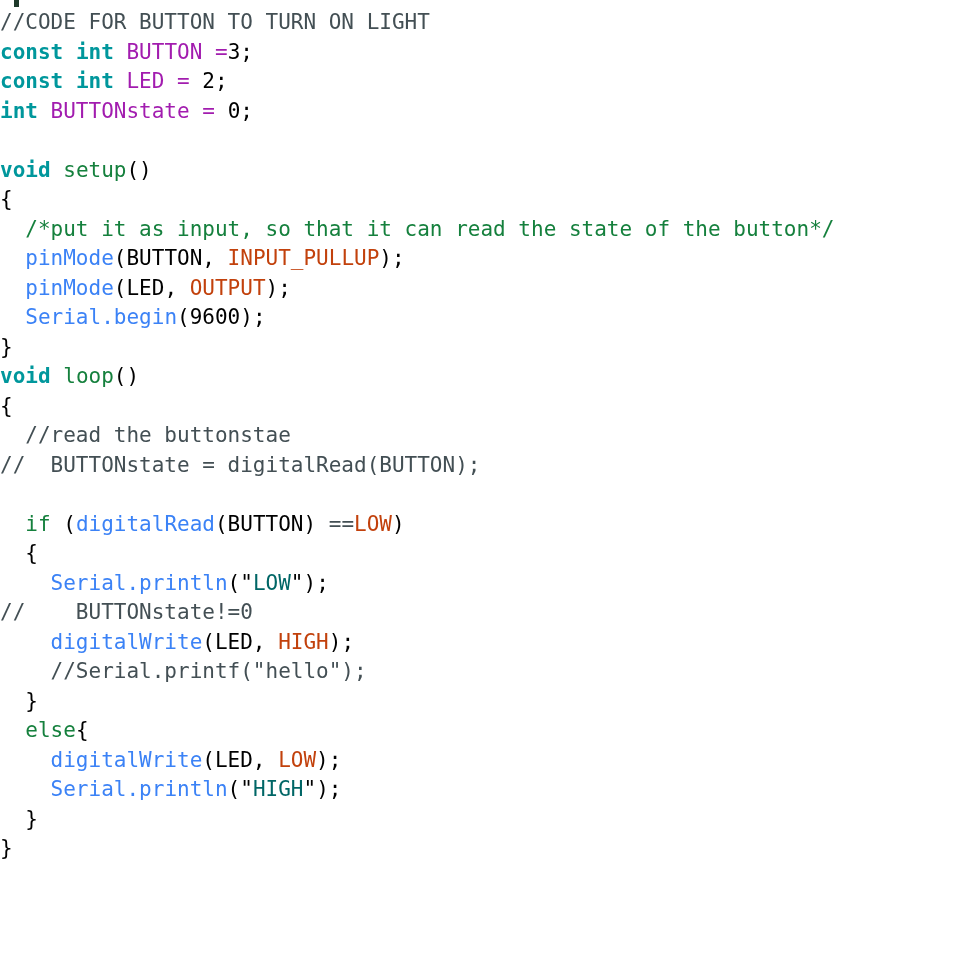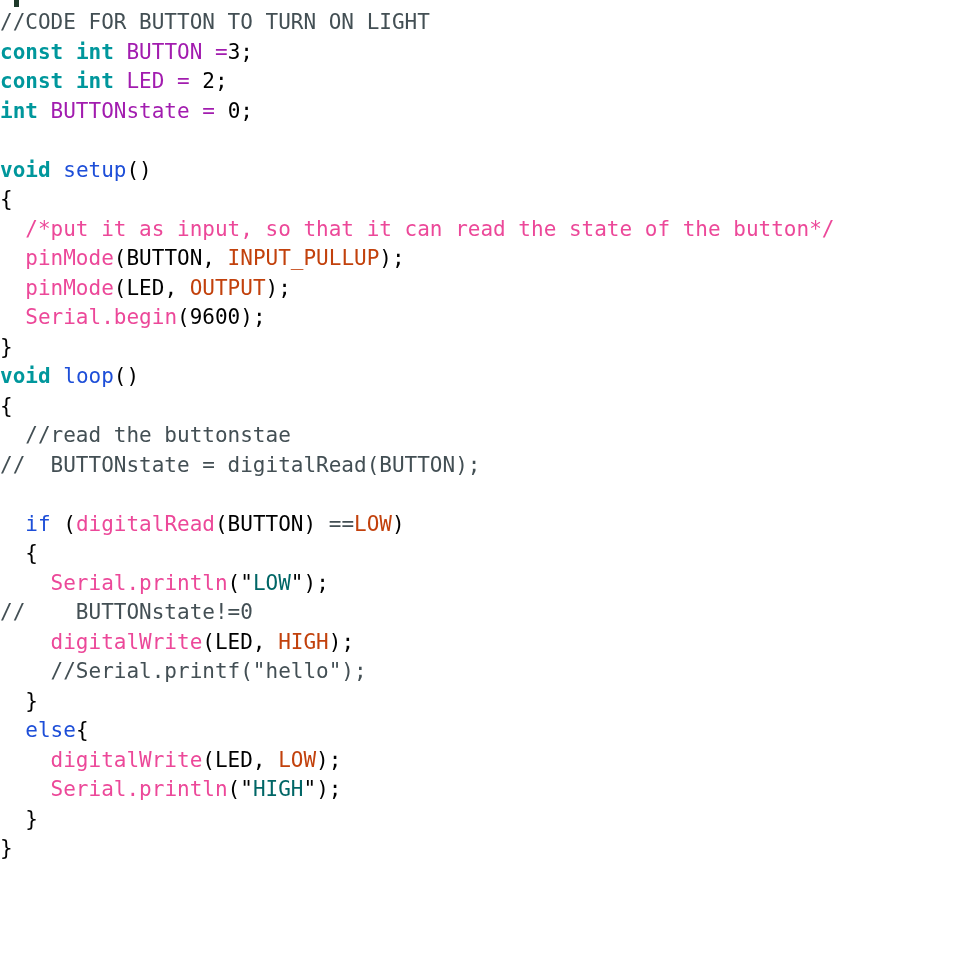--- a/index.html
+++ b/index.html
@@ -54,29 +54,29 @@
   .ln {
     display: block;
     height: 29.5px;
     white-space: pre;
   }
   .ln.blank { color: transparent; }
 
   
   .t-plain   { color: #a21caf; }
   .t-kw      { color: #00979c; font-weight: bold; }            
-  .t-fnname  { color: #1d4ed8; }            
-  .t-func    { color: #ec4899; }            
+  .t-fnname  { color: #15803d; }            
+  .t-func    { color: #3b82f6; }            
   .t-const   { color: #c2410c; }            
   .t-string  { color: #006666; }            
   .t-quote   { color: #000000; }
   .t-num     { color: #000000; }
   .t-op      { color: #434f54; }            
   .t-comment { color: #434f54; }            
-  .t-blockc  { color: #ec4899; }            
+  .t-blockc  { color: #15803d; }            
   .t-punc    { color: #000000; }
 </style>
 </head>
 <body>
 
 <div id="editor">
   <div id="top-sliver"></div>
   <pre id="code"><span class="ln"><span class="t-comment">//CODE FOR BUTTON TO TURN ON LIGHT</span></span><span class="ln"><span class="t-kw">const</span><span class="t-plain"> </span><span class="t-kw">int</span><span class="t-plain"> BUTTON </span><span class="t-plain">=</span><span class="t-num">3</span><span class="t-punc">;</span></span><span class="ln"><span class="t-kw">const</span><span class="t-plain"> </span><span class="t-kw">int</span><span class="t-plain"> LED </span><span class="t-plain">=</span><span class="t-plain"> </span><span class="t-num">2</span><span class="t-punc">;</span></span><span class="ln"><span class="t-kw">int</span><span class="t-plain"> BUTTONstate </span><span class="t-plain">=</span><span class="t-plain"> </span><span class="t-num">0</span><span class="t-punc">;</span></span><span class="ln blank">&nbsp;</span><span class="ln"><span class="t-kw">void</span><span class="t-plain"> </span><span class="t-fnname">setup</span><span class="t-punc">()</span></span><span class="ln"><span class="t-punc">{</span></span><span class="ln"><span class="t-blockc">  /*put it as input, so that it can read the state of the button*/</span></span><span class="ln"><span class="t-plain">  </span><span class="t-func">pinMode</span><span class="t-punc">(BUTTON, </span><span class="t-const">INPUT_PULLUP</span><span class="t-punc">);</span></span><span class="ln"><span class="t-plain">  </span><span class="t-func">pinMode</span><span class="t-punc">(LED, </span><span class="t-const">OUTPUT</span><span class="t-punc">);</span></span><span class="ln"><span class="t-plain">  </span><span class="t-func">Serial</span><span class="t-func">.</span><span class="t-func">begin</span><span class="t-punc">(</span><span class="t-num">9600</span><span class="t-punc">);</span></span><span class="ln"><span class="t-punc">}</span></span><span class="ln"><span class="t-kw">void</span><span class="t-plain"> </span><span class="t-fnname">loop</span><span class="t-punc">()</span></span><span class="ln"><span class="t-punc">{</span></span><span class="ln"><span class="t-comment">  //read the buttonstae</span></span><span class="ln"><span class="t-comment">//  BUTTONstate = digitalRead(BUTTON);</span></span><span class="ln blank">&nbsp;</span><span class="ln"><span class="t-plain">  </span><span class="t-fnname">if</span><span class="t-punc"> (</span><span class="t-func">digitalRead</span><span class="t-punc">(BUTTON) </span><span class="t-op">==</span><span class="t-const">LOW</span><span class="t-punc">)</span></span><span class="ln"><span class="t-punc">  {</span></span><span class="ln"><span class="t-plain">    </span><span class="t-func">Serial</span><span class="t-func">.</span><span class="t-func">println</span><span class="t-punc">(</span><span class="t-quote">"</span><span class="t-string">LOW</span><span class="t-quote">"</span><span class="t-punc">);</span></span><span class="ln"><span class="t-comment">//    BUTTONstate!=0</span></span><span class="ln"><span class="t-plain">    </span><span class="t-func">digitalWrite</span><span class="t-punc">(LED, </span><span class="t-const">HIGH</span><span class="t-punc">);</span></span><span class="ln"><span class="t-comment">    //Serial.printf("hello");</span></span><span class="ln"><span class="t-punc">  }</span></span><span class="ln"><span class="t-plain">  </span><span class="t-fnname">else</span><span class="t-punc">{</span></span><span class="ln"><span class="t-plain">    </span><span class="t-func">digitalWrite</span><span class="t-punc">(LED, </span><span class="t-const">LOW</span><span class="t-punc">);</span></span><span class="ln"><span class="t-plain">    </span><span class="t-func">Serial</span><span class="t-func">.</span><span class="t-func">println</span><span class="t-punc">(</span><span class="t-quote">"</span><span class="t-string">HIGH</span><span class="t-quote">"</span><span class="t-punc">);</span></span><span class="ln"><span class="t-punc">  }</span></span><span class="ln"><span class="t-punc">}</span></span></pre>
 </div>
 

